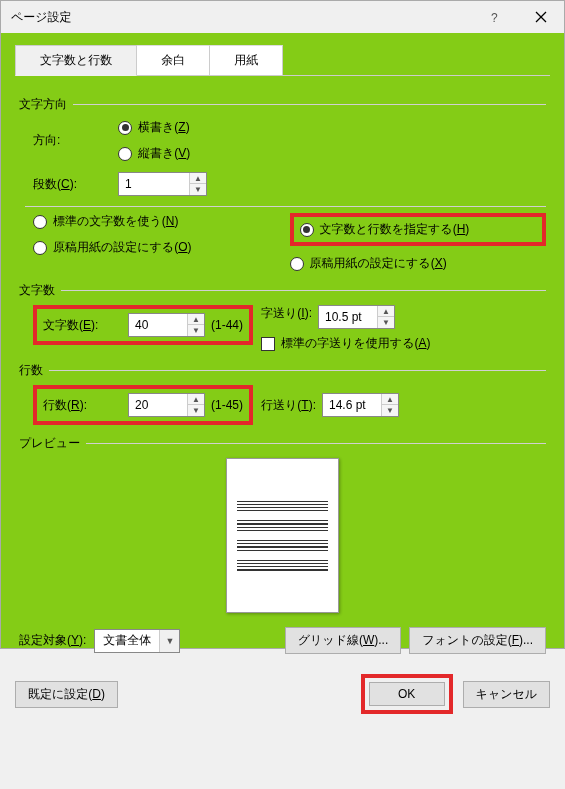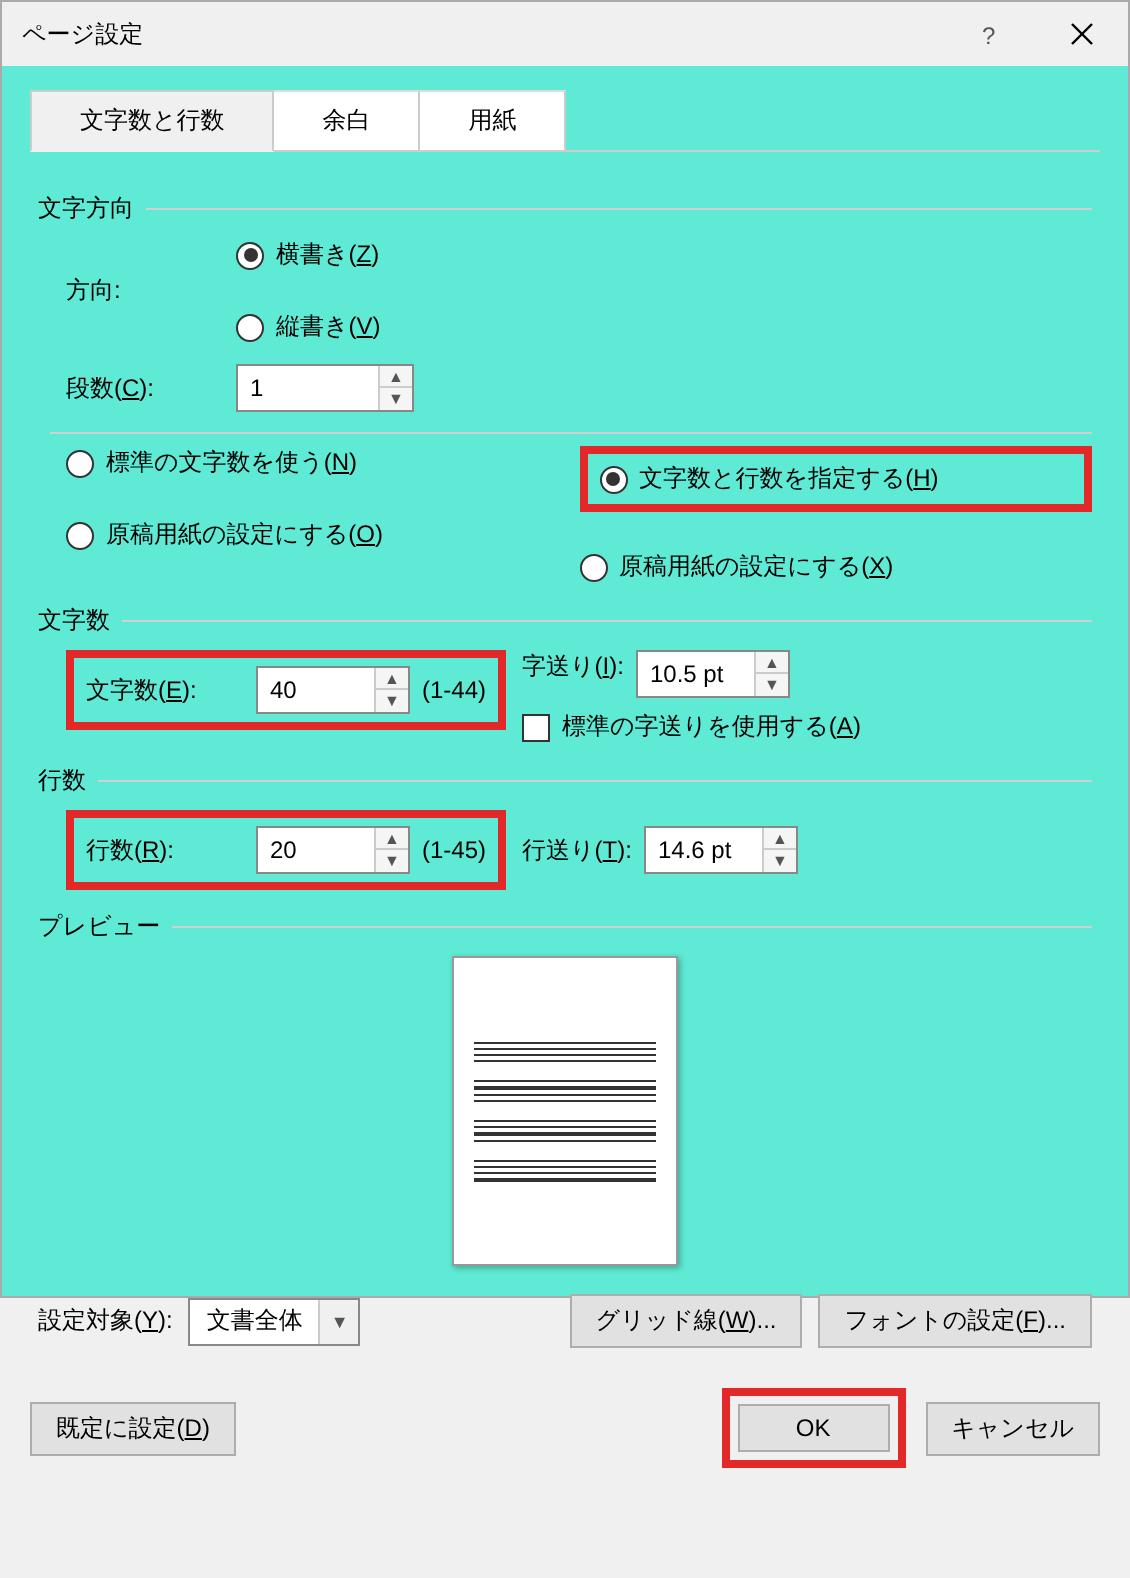--- a/index.html
+++ b/index.html
@@ -1,32 +1,32 @@
 <!DOCTYPE html>
 <html><head>
   <meta charset="utf-8">
   <style>
     * { box-sizing: border-box; font-family: "Yu Gothic UI", "Meiryo", sans-serif; font-size: 12px; }
     body { margin: 0; background: #f0f0f0; width: 565px; height: 789px; overflow: hidden; }
-    .window { width: 565px; height: 649px; background: #5eead4; border: 1px solid #aaa; display: flex; flex-direction: column; }
+    .window { width: 565px; height: 649px; background: #84cc16; border: 1px solid #aaa; display: flex; flex-direction: column; }
     .titlebar { height: 32px; display: flex; align-items: center; padding-left: 10px; background: #f0f0f0; }
     .titlebar-text { flex: 1; color: #000; }
     .titlebar-btn { width: 46px; height: 32px; display: flex; align-items: center; justify-content: center; color: #000; }
     .content { flex: 1; padding: 12px 14px 10px 14px; display: flex; flex-direction: column; }
     .tabs { display: flex; border-bottom: 1px solid #ccc; }
     .tab { padding: 6px 24px; border: 1px solid #ccc; border-bottom: none; background: #f0f0f0; margin-right: -1px; position: relative; }
     .tab.active { background: #f0f0f0; border-bottom: 1px solid #f0f0f0; margin-bottom: -1px; z-index: 1; }
     .tab:not(.active) { background: #fff; border-top: 1px solid #ddd; }
     .panel { padding: 10px 4px 0 4px; flex: 1; }
     .fieldset-line { display: flex; align-items: center; margin: 10px 0 6px 0; }
     .fieldset-line .lbl { white-space: nowrap; }
     .fieldset-line .hr { flex: 1; height: 1px; background: #d0d0d0; margin-left: 6px; }
     .row { display: flex; align-items: center; margin: 4px 0 4px 14px; }
     .col-label { width: 85px; }
-    .radio-col { display: flex; flex-direction: column; gap: 19px; }
+    .radio-col { display: flex; flex-direction: column; gap: 9px; }
     .radio-item { display: flex; align-items: center; gap: 6px; }
     .radio { width: 14px; height: 14px; border: 1px solid #333; border-radius: 50%; display: flex; align-items: center; justify-content: center; background: #fff; }
     .radio.checked::after { content: ""; width: 7px; height: 7px; background: #333; border-radius: 50%; }
     .spinner { display: inline-flex; border: 1px solid #888; background: #fff; height: 24px; }
     .spinner input { border: none; outline: none; padding: 0 6px; width: 58px; background: transparent; }
     .spinner .spins { display: flex; flex-direction: column; border-left: 1px solid #ccc; }
     .spinner .spin-btn { width: 16px; height: 11px; display: flex; align-items: center; justify-content: center; font-size: 8px; color: #555; background: #f5f5f5; }
     .spinner .spin-btn:first-child { border-bottom: 1px solid #ccc; }
     .two-col { display: flex; gap: 0; }
     .two-col .left { flex: 1; }

